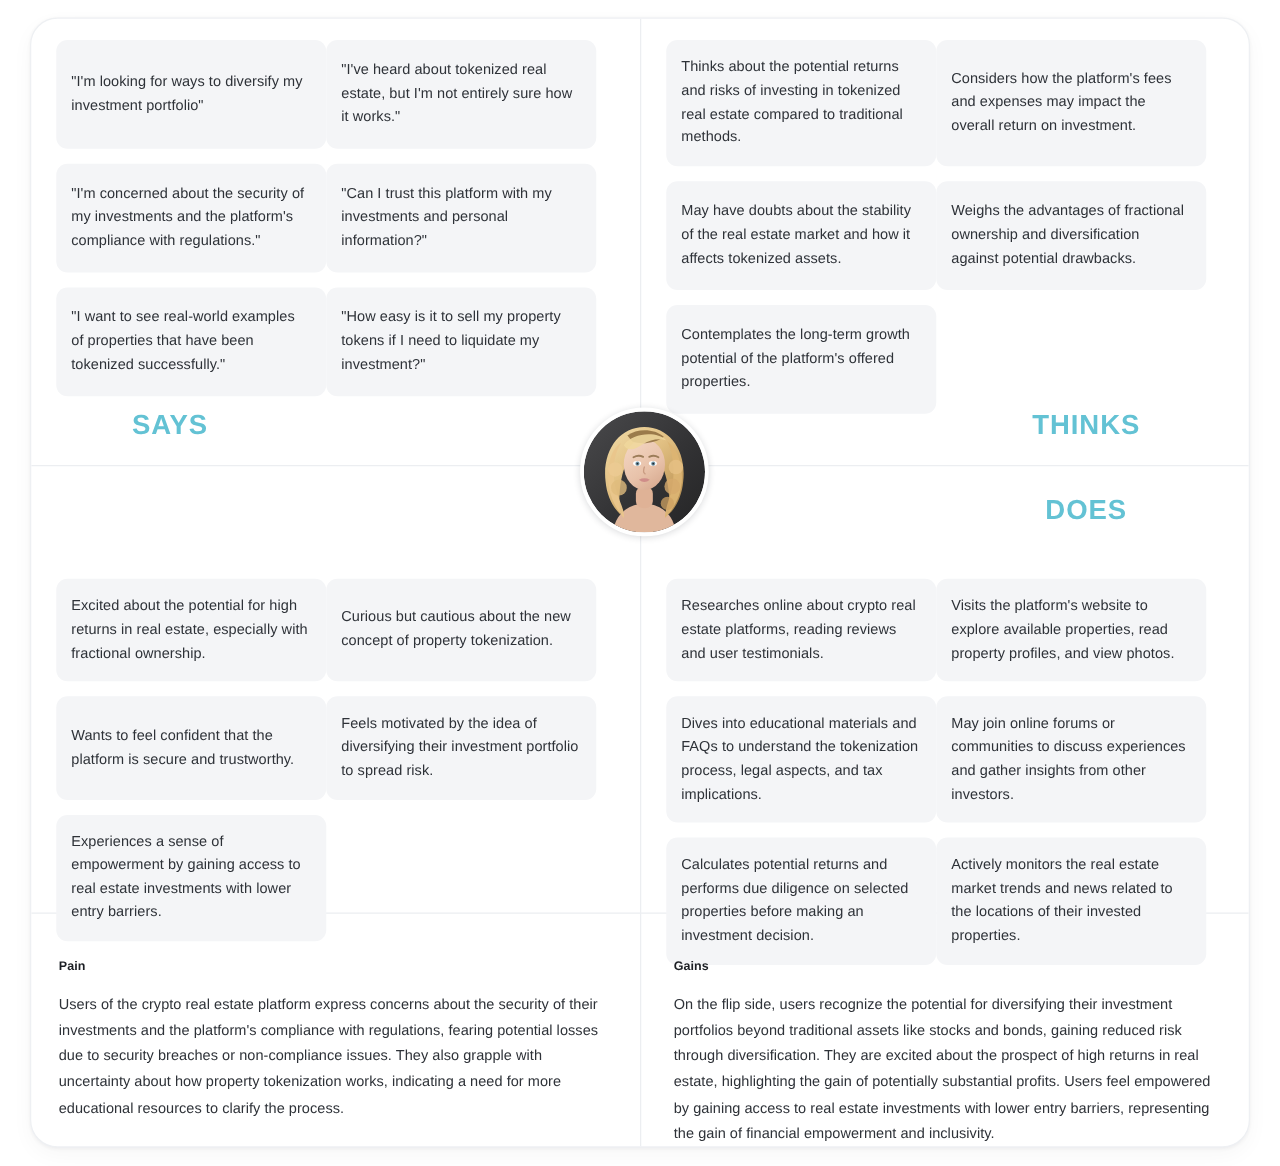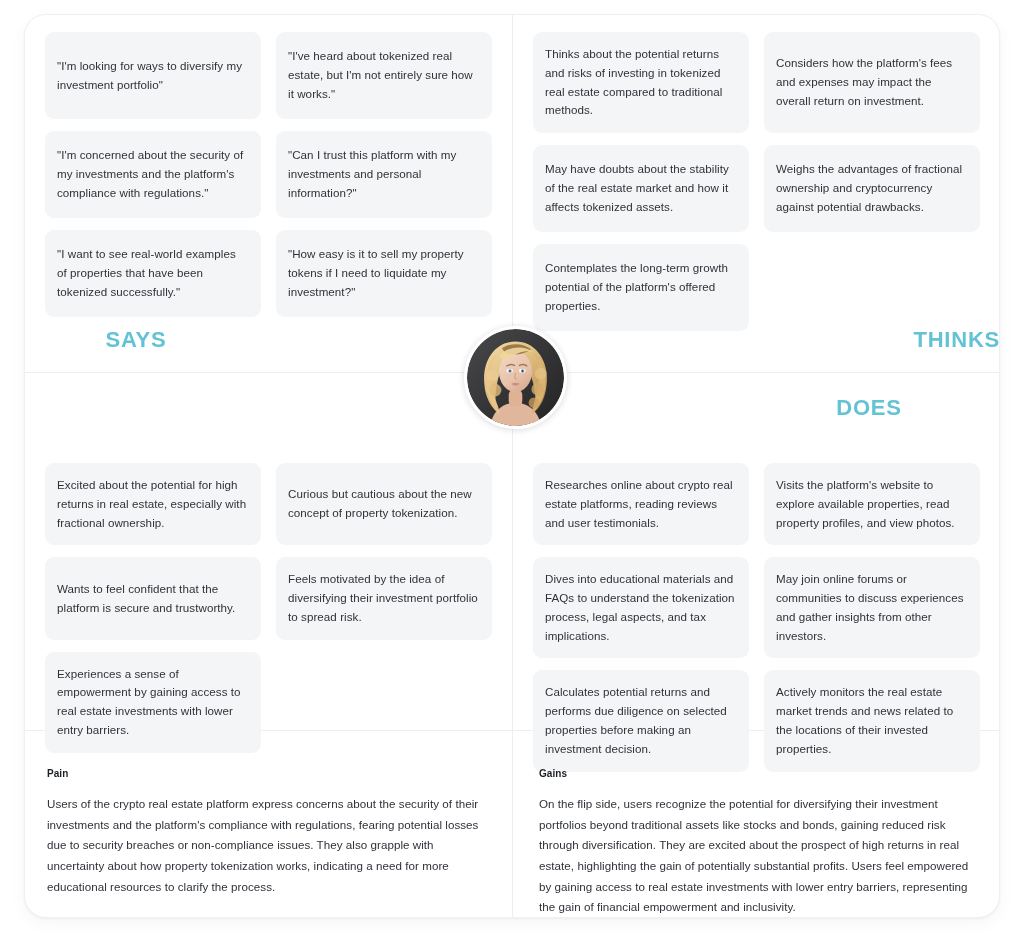--- a/index.html
+++ b/index.html
@@ -79,21 +79,21 @@
   }
   .q-says   { left: 0;     top: 0;    }
   .q-thinks { left: 488px; top: 0;    }
   .q-feels  { left: 0;     top: 358px;}
   .q-does   { left: 488px; top: 358px;}
 
   .cards-grid {
     position: absolute;
     display: flex;
     flex-wrap: wrap;
-    gap: 12px 15px;
+    gap: 12px 0;
     box-sizing: border-box;
   }
   .q-says .cards-grid,
   .q-thinks .cards-grid {
     left: 20px;
     right: 20px;
     top: 17px;
   }
   .q-feels .cards-grid,
   .q-does .cards-grid {
@@ -127,21 +127,21 @@
 
   
   .q-label {
     position: absolute;
     font-size: 22px;
     font-weight: 700;
     letter-spacing: 0.035em;
     color: #63c2d4;
   }
   .label-says   { left: 0;  right: 265px; top: 312px;  text-align: center; }
-  .label-thinks { left: 225px; right: 0;  top: 312px;  text-align: right;  }
+  .label-thinks { left: 225px; right: 0;  top: 312px;  text-align: center;  }
   .label-feels  { left: 0;  right: 265px; top: 22px;   text-align: right; }
   .label-does   { left: 225px; right: 0;  top: 22px;   text-align: center;  }
 
   
   .avatar-wrap {
     position: absolute;
     left: 439px;
     top: 311px;
     width: 97px;
     height: 97px;
@@ -221,21 +221,21 @@
         <div class="card">
             <span class="card-text">Thinks about the potential returns and risks of investing in tokenized real estate compared to traditional methods.</span>
           </div>
         <div class="card">
             <span class="card-text">Considers how the platform's fees and expenses may impact the overall return on investment.</span>
           </div>
         <div class="card">
             <span class="card-text">May have doubts about the stability of the real estate market and how it affects tokenized assets.</span>
           </div>
         <div class="card">
-            <span class="card-text">Weighs the advantages of fractional ownership and cryptocurrency against potential drawbacks.</span>
+            <span class="card-text">Weighs the advantages of fractional ownership and diversification against potential drawbacks.</span>
           </div>
         <div class="card">
             <span class="card-text">Contemplates the long-term growth potential of the platform's offered properties.</span>
           </div>
       </div>
       <div class="q-label label-thinks">THINKS</div>
     </div>
 
     <div class="quadrant q-feels">
       <div class="cards-grid">

